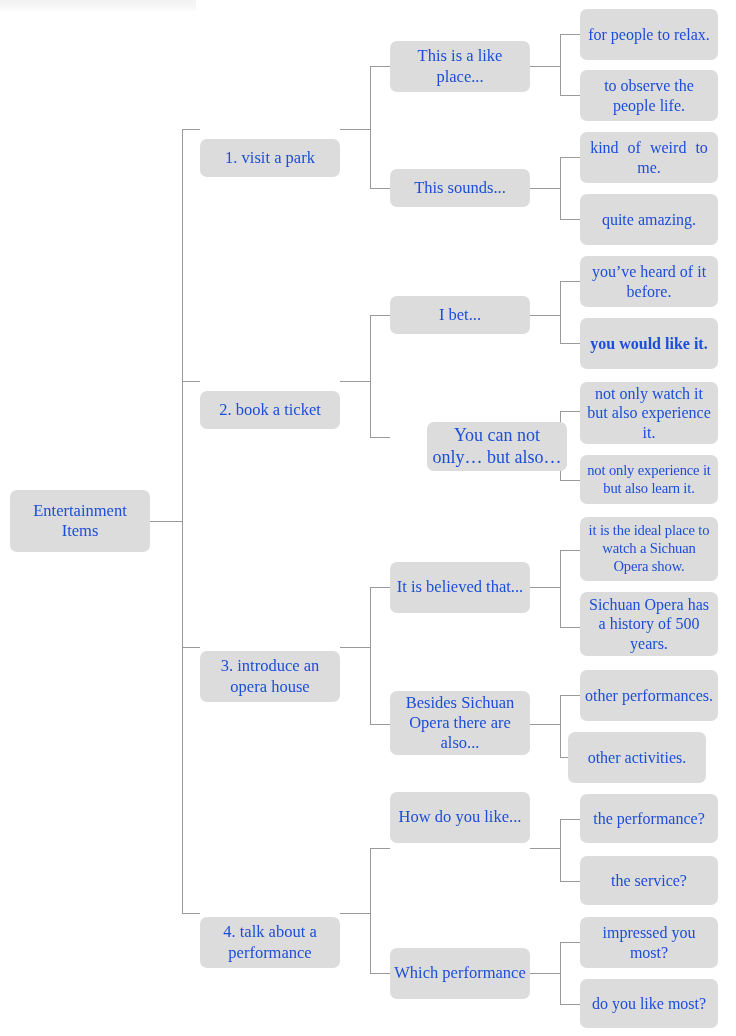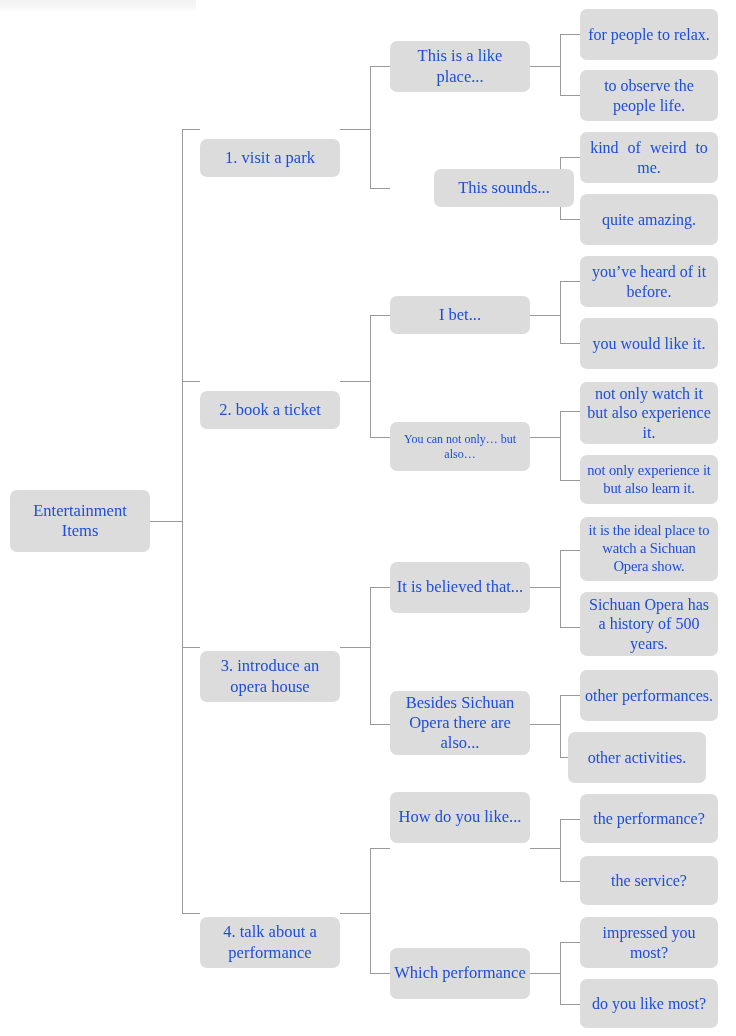--- a/index.html
+++ b/index.html
@@ -45,21 +45,21 @@
     line-height: 1.22;
     padding: 2px 4px;
     -webkit-font-smoothing: antialiased;
   }
   .n-root    { font-size: 16.5px; }
   .n-l2      { font-size: 16.5px; margin-top: 29px; }
   .n-l3      { font-size: 16.5px; }
   .n-leaf    { font-size: 16px; }
   .tight     { font-size: 14.6px; letter-spacing: -0.15px; }
   .spaced    { word-spacing: 5px; }
-  .n-l3.small{ font-size: 12px; }
+  .n-l3.small{ font-size: 18px; margin-left: 37px; }
 </style>
 </head>
 <body>
 
 <div id="canvas">
 
   <div class="top-artifact"></div>
 
   <svg class="connectors" viewBox="0 0 736 1036" xmlns="http://www.w3.org/2000/svg">
     <g stroke="#9a9a9a" stroke-width="1" fill="none" shape-rendering="crispEdges">
@@ -145,41 +145,41 @@
   <div class="node n-l3" style="left:390px; top:41px; width:140px; height:51px;">
     <span>This is a like place...</span>
   </div>
   <div class="node n-leaf" style="left:580px; top:9px; width:138px; height:51px;">
     <span>for people to relax.</span>
   </div>
   <div class="node n-leaf" style="left:580px; top:70px; width:138px; height:51px;">
     <span>to observe the people life.</span>
   </div>
 
-  <div class="node n-l3" style="left:390px; top:169px; width:140px; height:38px;margin-left:44px;">
+  <div class="node n-l3" style="left:390px; top:169px; width:140px; height:38px;">
     <span>This sounds...</span>
   </div>
   <div class="node n-leaf spaced" style="left:580px; top:132px; width:138px; height:51px;">
     <span>kind of weird to me.</span>
   </div>
   <div class="node n-leaf" style="left:580px; top:194px; width:138px; height:51px;">
     <span>quite amazing.</span>
   </div>
 
   <div class="node n-l2" style="left:200px; top:362px; width:140px; height:38px;">
     <span>2. book a ticket</span>
   </div>
 
   <div class="node n-l3" style="left:390px; top:296px; width:140px; height:38px;">
     <span>I bet...</span>
   </div>
   <div class="node n-leaf" style="left:580px; top:256px; width:138px; height:51px;">
     <span>you’ve heard of it before.</span>
   </div>
-  <div class="node n-leaf" style="left:580px; top:318px; width:138px; height:51px;">
+  <div class="node n-leaf" style="left:580px; top:318px; width:138px; height:51px;font-weight:bold;">
     <span>you would like it.</span>
   </div>
 
   <div class="node n-l3 small" style="left:390px; top:422px; width:140px; height:49px;">
     <span>You can not only… but also…</span>
   </div>
   <div class="node n-leaf" style="left:580px; top:382px; width:138px; height:62px;">
     <span>not only watch it but also experience it.</span>
   </div>
   <div class="node n-leaf tight" style="left:580px; top:455px; width:138px; height:49px;">

